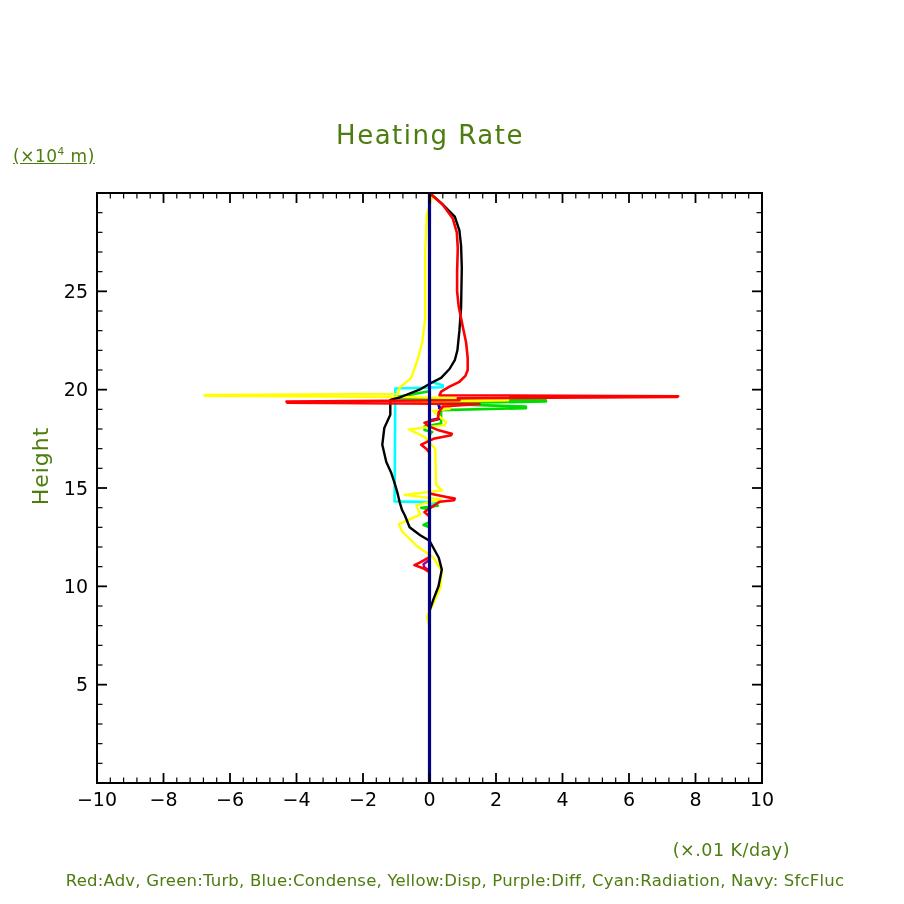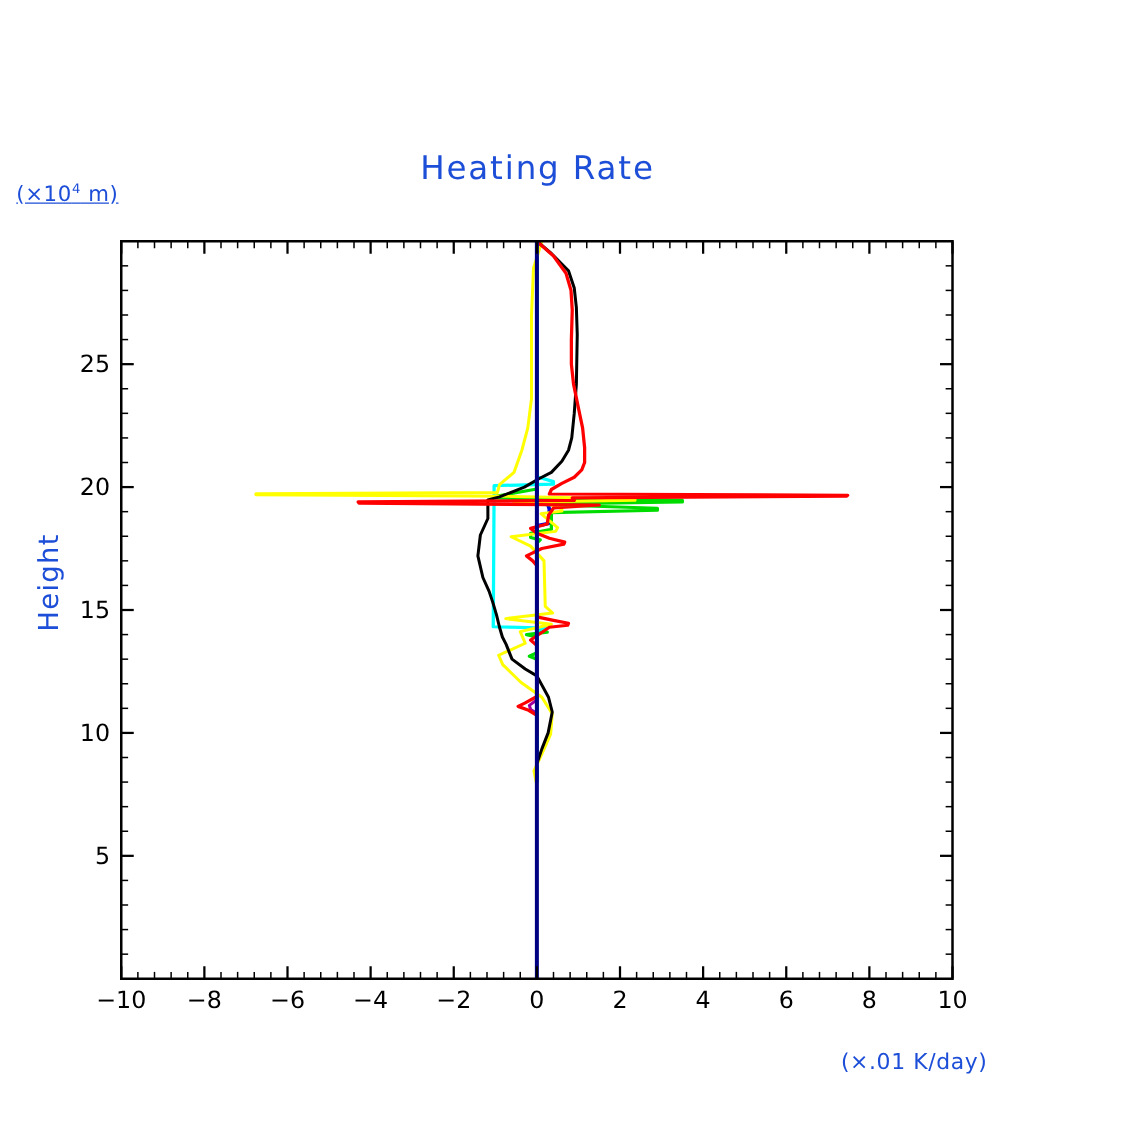--- a/index.html
+++ b/index.html
@@ -1,17 +1,17 @@
 <!DOCTYPE html>
 <html><head>
 <meta charset="utf-8">
 <style>
   html,body{margin:0;padding:0;background:#ffffff;}
   #page{position:relative;width:904px;height:904px;background:#ffffff;overflow:hidden;
-        font-family:"DejaVu Sans",sans-serif;color:#1d4ed8;}
+        font-family:"DejaVu Sans",sans-serif;color:#4d7c0f;}
   .title{position:absolute;left:430px;top:120px;transform:translateX(-50%);
          font-size:26px;letter-spacing:1.5px;white-space:nowrap;}
   .y-unit{position:absolute;left:13px;top:145px;font-size:17px;letter-spacing:0.5px;white-space:nowrap;text-decoration:underline;}
   .y-unit sup{font-size:0.62em;}
   .x-unit{position:absolute;left:790px;top:840px;transform:translateX(-100%);
           font-size:17.5px;letter-spacing:0.5px;white-space:nowrap;}
   .ylabel{position:absolute;left:40px;top:466px;transform:translate(-50%,-50%) rotate(-90deg);
           font-size:22px;letter-spacing:1px;white-space:nowrap;}
   .legend{position:absolute;left:455px;top:871px;transform:translateX(-50%);
           font-size:16.5px;letter-spacing:0.2px;white-space:nowrap;}
@@ -211,13 +211,14 @@
       <line x1="57" y1="229.66666666666666" x2="67" y2="229.66666666666666" stroke="#000000" stroke-width="1.8"></line>
       <line x1="722" y1="229.66666666666666" x2="712" y2="229.66666666666666" stroke="#000000" stroke-width="1.8"></line>
       <text x="48" y="236.16666666666666" text-anchor="end" font-size="19px" fill="#000">20</text>
       <line x1="57" y1="131.33333333333331" x2="67" y2="131.33333333333331" stroke="#000000" stroke-width="1.8"></line>
       <line x1="722" y1="131.33333333333331" x2="712" y2="131.33333333333331" stroke="#000000" stroke-width="1.8"></line>
       <text x="48" y="137.83333333333331" text-anchor="end" font-size="19px" fill="#000">25</text>
     </svg>
 
   <div class="x-unit">(×.01 K/day)</div>
 
+  <div class="legend">Red:Adv, Green:Turb, Blue:Condense, Yellow:Disp, Purple:Diff, Cyan:Radiation, Navy: SfcFluc</div>
 </div>
 
 </body></html>

